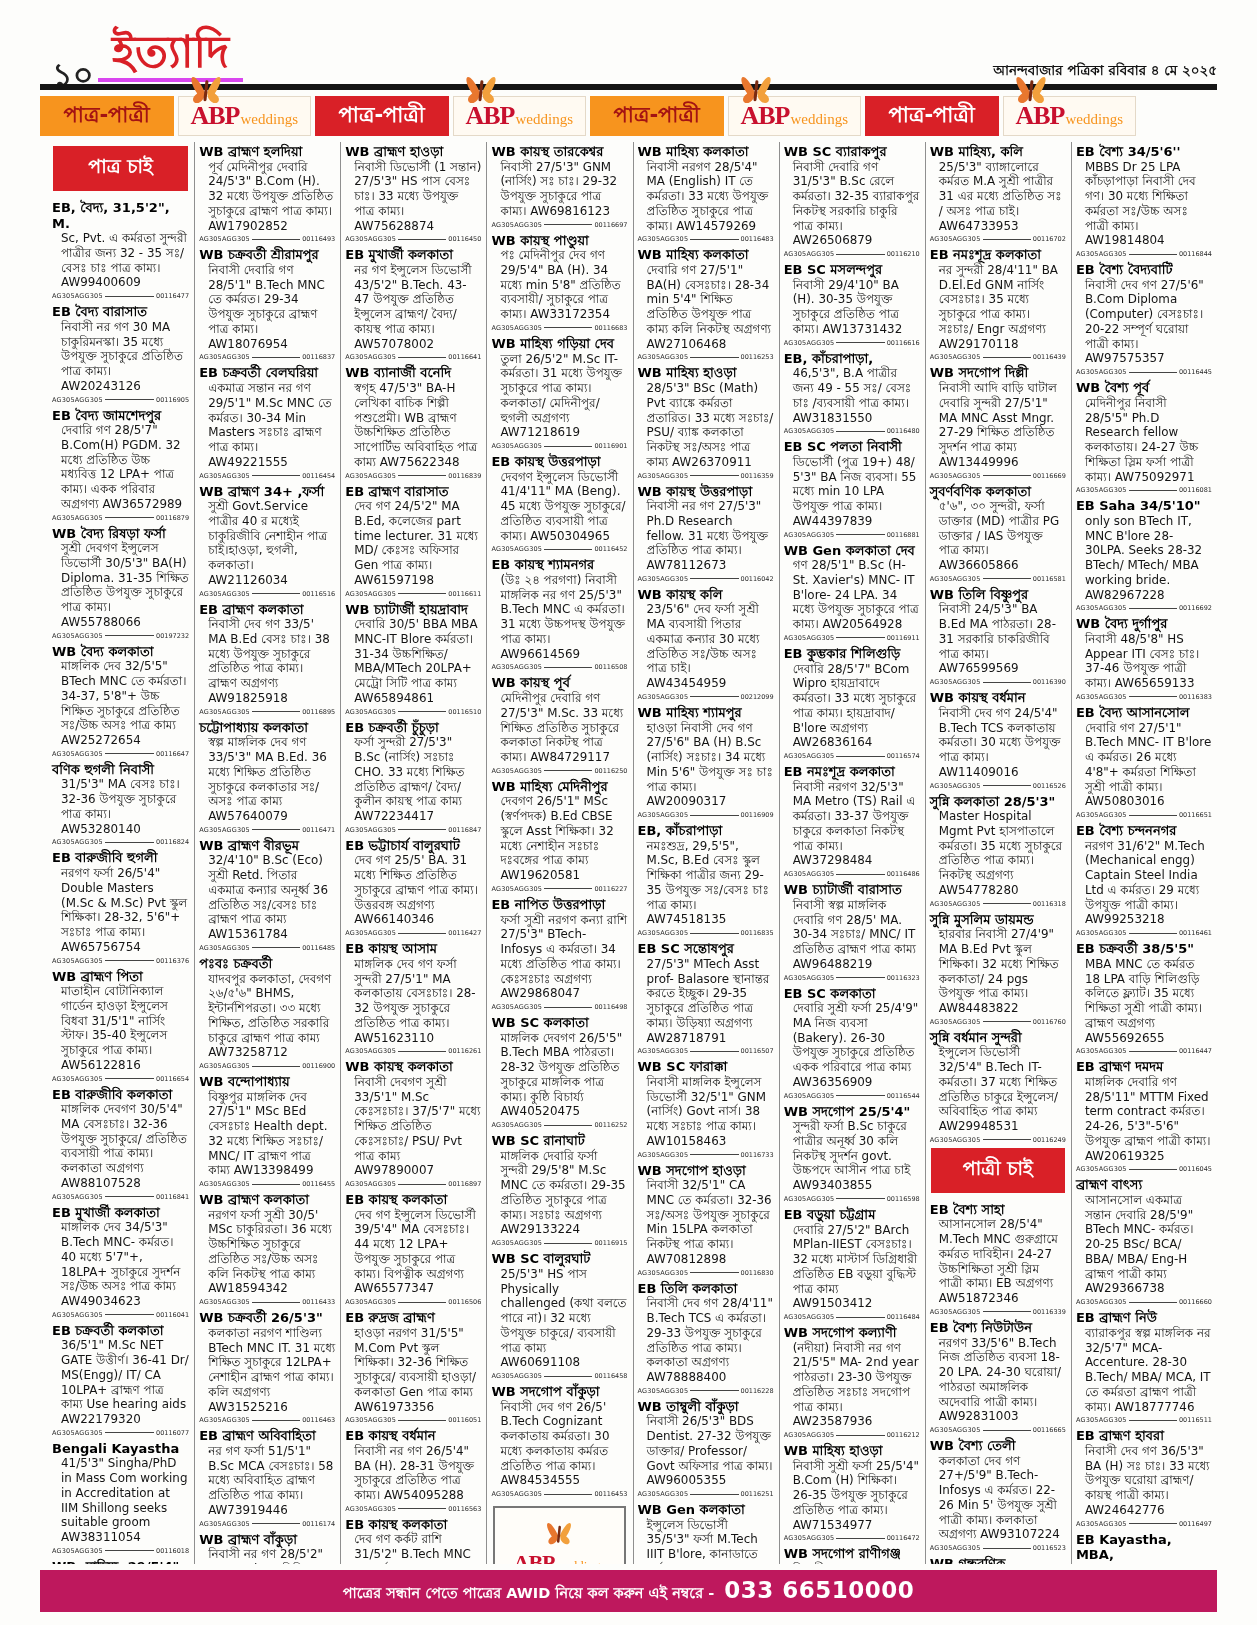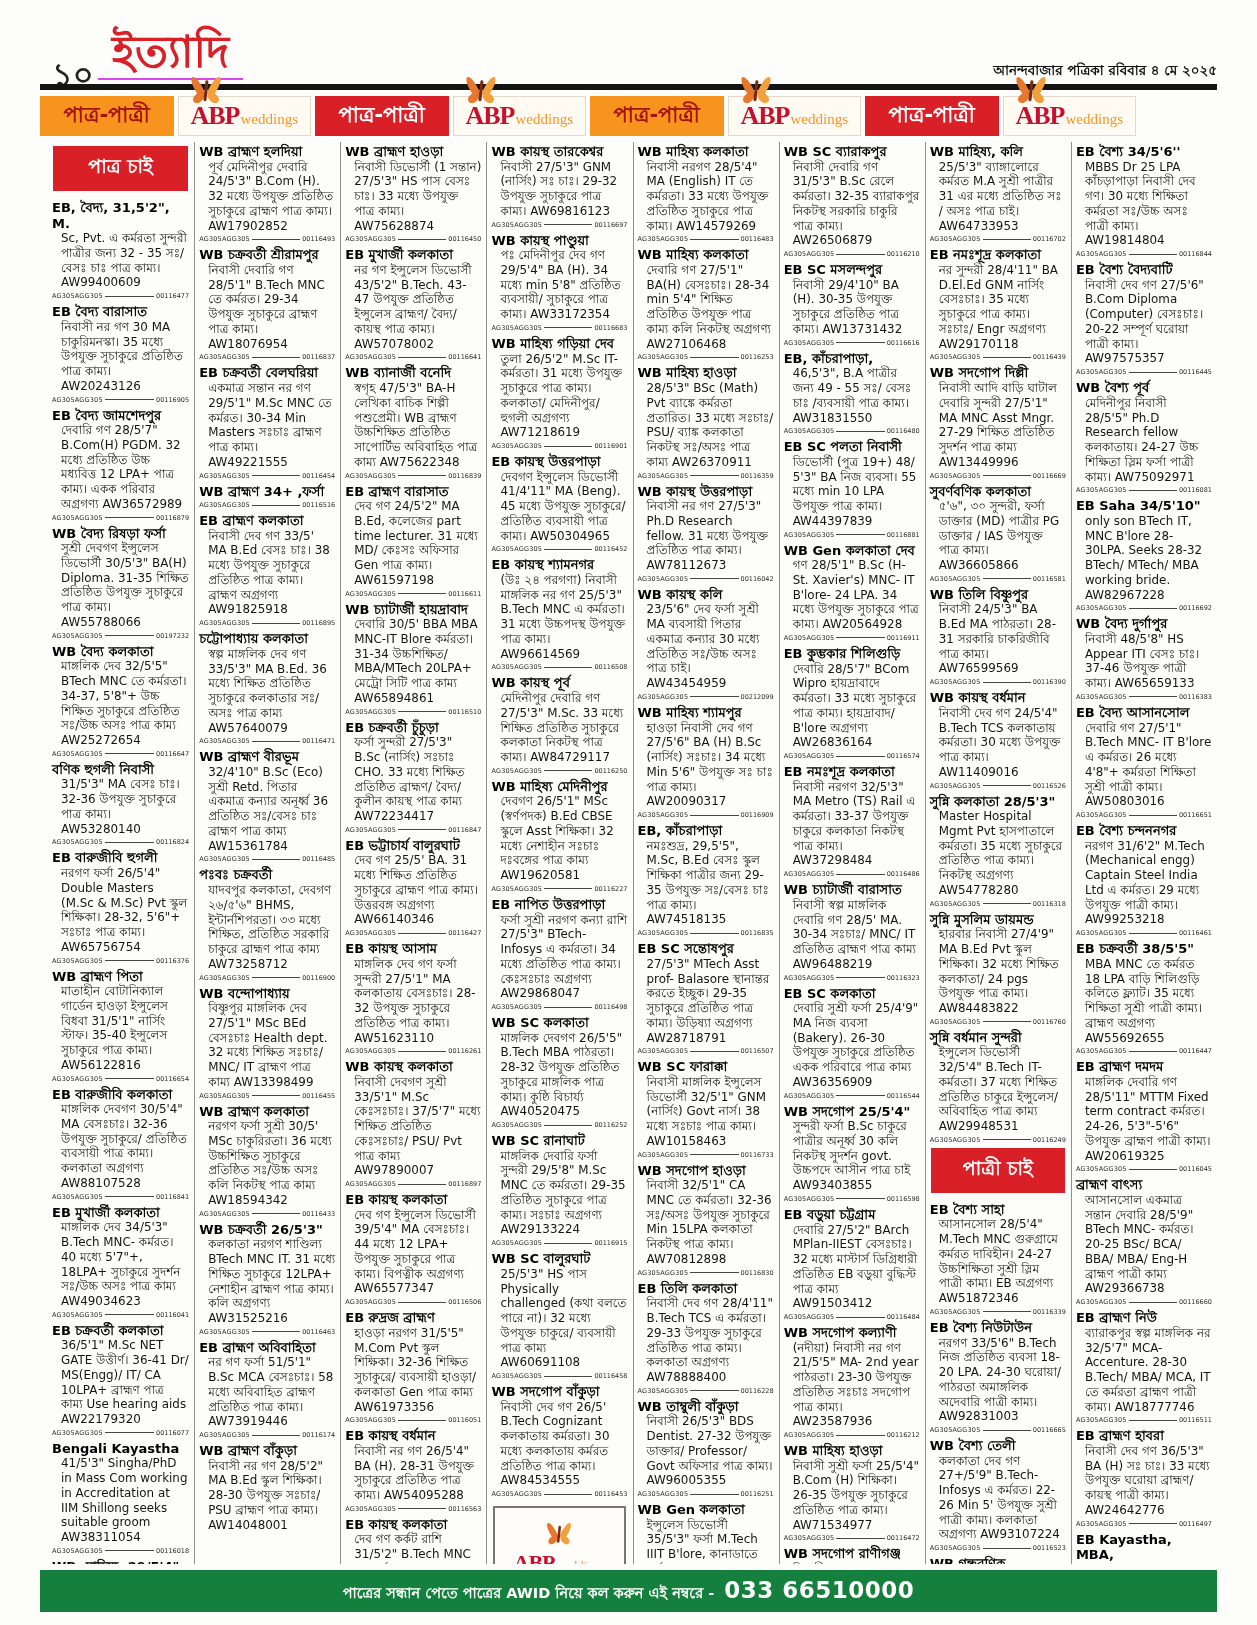--- a/index.html
+++ b/index.html
@@ -4,21 +4,21 @@
 <style>
   html,body{margin:0;padding:0;background:#e9e9e9;}
   .page{position:relative;width:1257px;height:1625px;background:#fdfdfb;margin:0 auto;
         font-family:"DejaVu Sans",sans-serif;overflow:hidden;}
   
   .mast{position:absolute;top:26px;left:40px;right:40px;height:64px;}
   .pagenum{position:absolute;left:12px;top:24px;font-size:32px;font-weight:bold;color:#222;}
   .rule{position:absolute;left:0;right:0;top:58px;height:6px;background:#151515;}
   .etcetera{position:absolute;left:58px;top:2px;background:#fdfdfb;padding:0 14px 2px 14px;
             color:#d92027;font-size:44px;font-weight:bold;line-height:1.1;
-            border-bottom:2px solid #d946ef;z-index:2;font-family:"DejaVu Serif",serif;}
+            border-bottom:4px solid #d946ef;z-index:2;font-family:"DejaVu Serif",serif;}
   .masthead-right{position:absolute;right:0;top:34px;font-size:13.5px;font-weight:bold;color:#111;}
   
   .banner{position:absolute;top:96px;left:40px;width:1096px;height:40px;display:grid;
           grid-template-columns:repeat(8,1fr);gap:4px;z-index:3;}
   .bcell{display:flex;align-items:center;justify-content:center;position:relative;}
   .bcell.orange{background:#f7941e;color:#a31313;font-weight:bold;font-size:21px;}
   .bcell.red{background:#d92027;color:#fff;font-weight:bold;font-size:21px;}
   .bcell.abp{background:#fffaf2;border:1px solid #e4d9c8;}
   .abp-logo{font-family:"Liberation Serif",serif;white-space:nowrap;}
   .abp-logo .abp{color:#c8102e;font-weight:bold;font-size:26px;letter-spacing:-1px;}
@@ -37,21 +37,21 @@
   .codeline{display:flex;align-items:center;margin:2px 0 4px;color:#2a2a2a;}
   .codeline .ag{font-size:6.5px;letter-spacing:.2px;}
   .codeline .dash{flex:1;border-top:1px solid #444;margin:0 2px;}
   .codeline .cd{font-size:6.5px;}
   
   .promo{border:2px solid #777;margin:8px 2px 0;padding:6px 4px 10px;text-align:center;background:#fffdf9;}
   .promo .abp-logo .abp{font-size:22px;}
   .promo .abp-logo .wed{font-size:13px;}
   .promo .bf{width:40px;height:36px;margin:0 auto;display:block;}
   
-  .footer{position:absolute;left:40px;right:40px;bottom:13px;height:42px;background:#15803d;
+  .footer{position:absolute;left:40px;right:40px;bottom:13px;height:42px;background:#be185d;
           color:#fff;display:flex;align-items:center;justify-content:space-evenly;z-index:2;}
   .fgrp{display:flex;align-items:baseline;white-space:nowrap;}
   .ftxt{font-size:14.5px;font-weight:bold;}
   .fphone{font-size:23px;font-weight:bold;margin-left:10px;letter-spacing:.5px;}
 </style>
 </head>
 <body>
 
 <div class="page">
 
@@ -247,20 +247,21 @@
           <div class="ad-h">EB চক্রবর্তী বেলঘরিয়া</div>
           <div class="ad-b">একমাত্র সন্তান নর গণ 29/5'1" M.Sc MNC তে কর্মরত। 30-34 Min Masters সঃচাঃ ব্রাহ্মণ পাত্র কাম্য। AW49221555</div>
           <div class="codeline">
             <span class="ag">AG305AGG305</span>
             <span class="dash"></span>
             <span class="cd">00116454</span>
           </div>
         </div>
         <div class="ad">
           <div class="ad-h">WB ব্রাহ্মণ 34+ ,ফর্সা</div>
+          <div class="ad-b">সুশ্রী Govt.Service পাত্রীর 40 র মধ্যেই চাকুরিজীবি নেশাহীন পাত্র চাই।হাওড়া, হুগলী, কলকাতা। AW21126034</div>
           <div class="codeline">
             <span class="ag">AG305AGG305</span>
             <span class="dash"></span>
             <span class="cd">00116516</span>
           </div>
         </div>
         <div class="ad">
           <div class="ad-h">EB ব্রাহ্মণ কলকাতা</div>
           <div class="ad-b">নিবাসী দেব গণ 33/5' MA B.Ed বেসঃ চাঃ। 38 মধ্যে উপযুক্ত সুচাকুরে প্রতিষ্ঠিত পাত্র কাম্য। ব্রাহ্মণ অগ্রগণ্য AW91825918</div>
           <div class="codeline">

